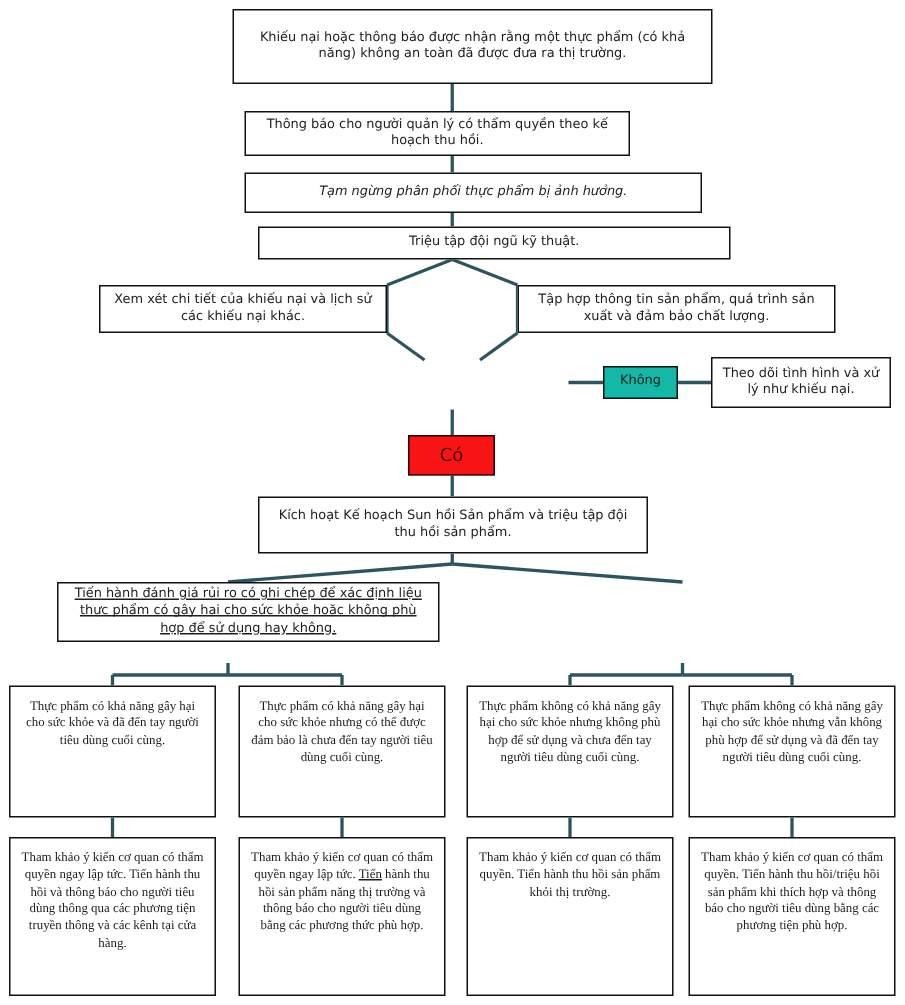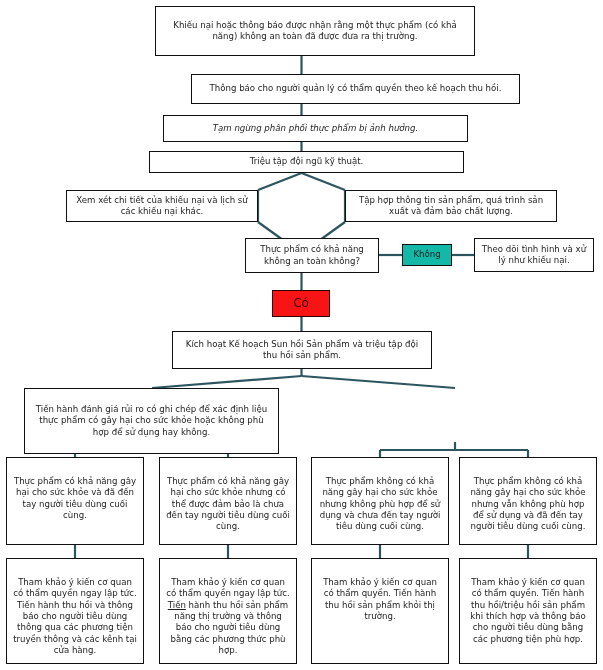--- a/index.html
+++ b/index.html
@@ -37,21 +37,22 @@
     align-items: center;
     justify-content: flex-start;
     text-align: center;
     line-height: 1.32;
     font-size: 8.6px;
     padding: 4px 6px;
     z-index: 2;
   }
   .node.top-align {
     align-items: flex-start;
-    padding-top: 18px;
+    padding-top: 7px;
+    font-family: Liberation Serif, serif;
   }
   .node .txt {
     display: block;
     width: 100%;
   }
   .node-no {
     background: #14b8a6;
     border: 1.2px solid #111111;
     color: #1d1d1d;
     font-size: 8.6px;
@@ -113,61 +114,58 @@
       <line x1="228" y1="545" x2="228" y2="558"></line>
       <line x1="380" y1="545" x2="380" y2="558"></line>
       <line x1="528" y1="545" x2="528" y2="558"></line>
     </g>
   </svg>
 
   <div class="node" style="left:155px; top:6px; width:320px; height:50px;">
     <span class="txt">Khiếu nại hoặc thông báo được nhận rằng một thực phẩm (có khả năng) không an toàn đã được đưa ra thị trường.</span>
   </div>
 
-  <div class="node" style="left:163px; top:74px; width:329px; height:30px;margin-left:28px;">
+  <div class="node" style="left:163px; top:74px; width:257px; height:30px;">
     <span class="txt">Thông báo cho người quản lý có thẩm quyền theo kế hoạch thu hồi.</span>
   </div>
 
   <div class="node" style="left:163px; top:115px; width:305px; height:27px;font-style:italic;">
     <span class="txt">Tạm ngừng phân phối thực phẩm bị ảnh hưởng.</span>
   </div>
 
-  <div class="node" style="left:149px; top:151px; width:315px; height:22px;">
+  <div class="node" style="left:172px; top:151px; width:315px; height:22px;">
     <span class="txt">Triệu tập đội ngũ kỹ thuật.</span>
   </div>
 
   <div class="node" style="left:66px; top:190px; width:192px; height:32px;">
     <span class="txt">Xem xét chi tiết của khiếu nại và lịch sử các khiếu nại khác.</span>
   </div>
 
   <div class="node" style="left:345px; top:190px; width:212px; height:32px;">
     <span class="txt">Tập hợp thông tin sản phẩm, quá trình sản xuất và đảm bảo chất lượng.</span>
   </div>
 
-  <div class="node" style="left:245px; top:238px; width:134px; height:35px;">
-    <span class="txt">Thực phẩm có khả năng không an toàn không?</span>
-  </div>
 
   <div class="node node-no" style="left:402px; top:244px; width:50px; height:22px;">
     <span class="txt">Không</span>
   </div>
 
   <div class="node" style="left:474px; top:238px; width:120px; height:34px;">
     <span class="txt">Theo dõi tình hình và xử lý như khiếu nại.</span>
   </div>
 
   <div class="node node-yes" style="left:272px; top:290px; width:58px; height:27px;">
     <span class="txt">Có</span>
   </div>
 
   <div class="node" style="left:172px; top:331px; width:260px; height:38px;">
     <span class="txt">Kích hoạt Kế hoạch Sun hồi Sản phẩm và triệu tập đội thu hồi sản phẩm.</span>
   </div>
 
-  <div class="node" style="left:24px; top:388px; width:255px; height:66px;">
+  <div class="node" style="left:38px; top:388px; width:255px; height:40px;text-decoration:underline;">
     <span class="txt">Tiến hành đánh giá rủi ro có ghi chép để xác định liệu thực phẩm có gây hại cho sức khỏe hoặc không phù hợp để sử dụng hay không.</span>
   </div>
 
 
   <div class="node top-align" style="left:6px; top:457px; width:138px; height:88px;">
     <span class="txt">Thực phẩm có khả năng gây hại cho sức khỏe và đã đến tay người tiêu dùng cuối cùng.</span>
   </div>
   <div class="node top-align" style="left:159px; top:457px; width:138px; height:88px;">
     <span class="txt">Thực phẩm có khả năng gây hại cho sức khỏe nhưng có thể được đảm bảo là chưa đến tay người tiêu dùng cuối cùng.</span>
   </div>

